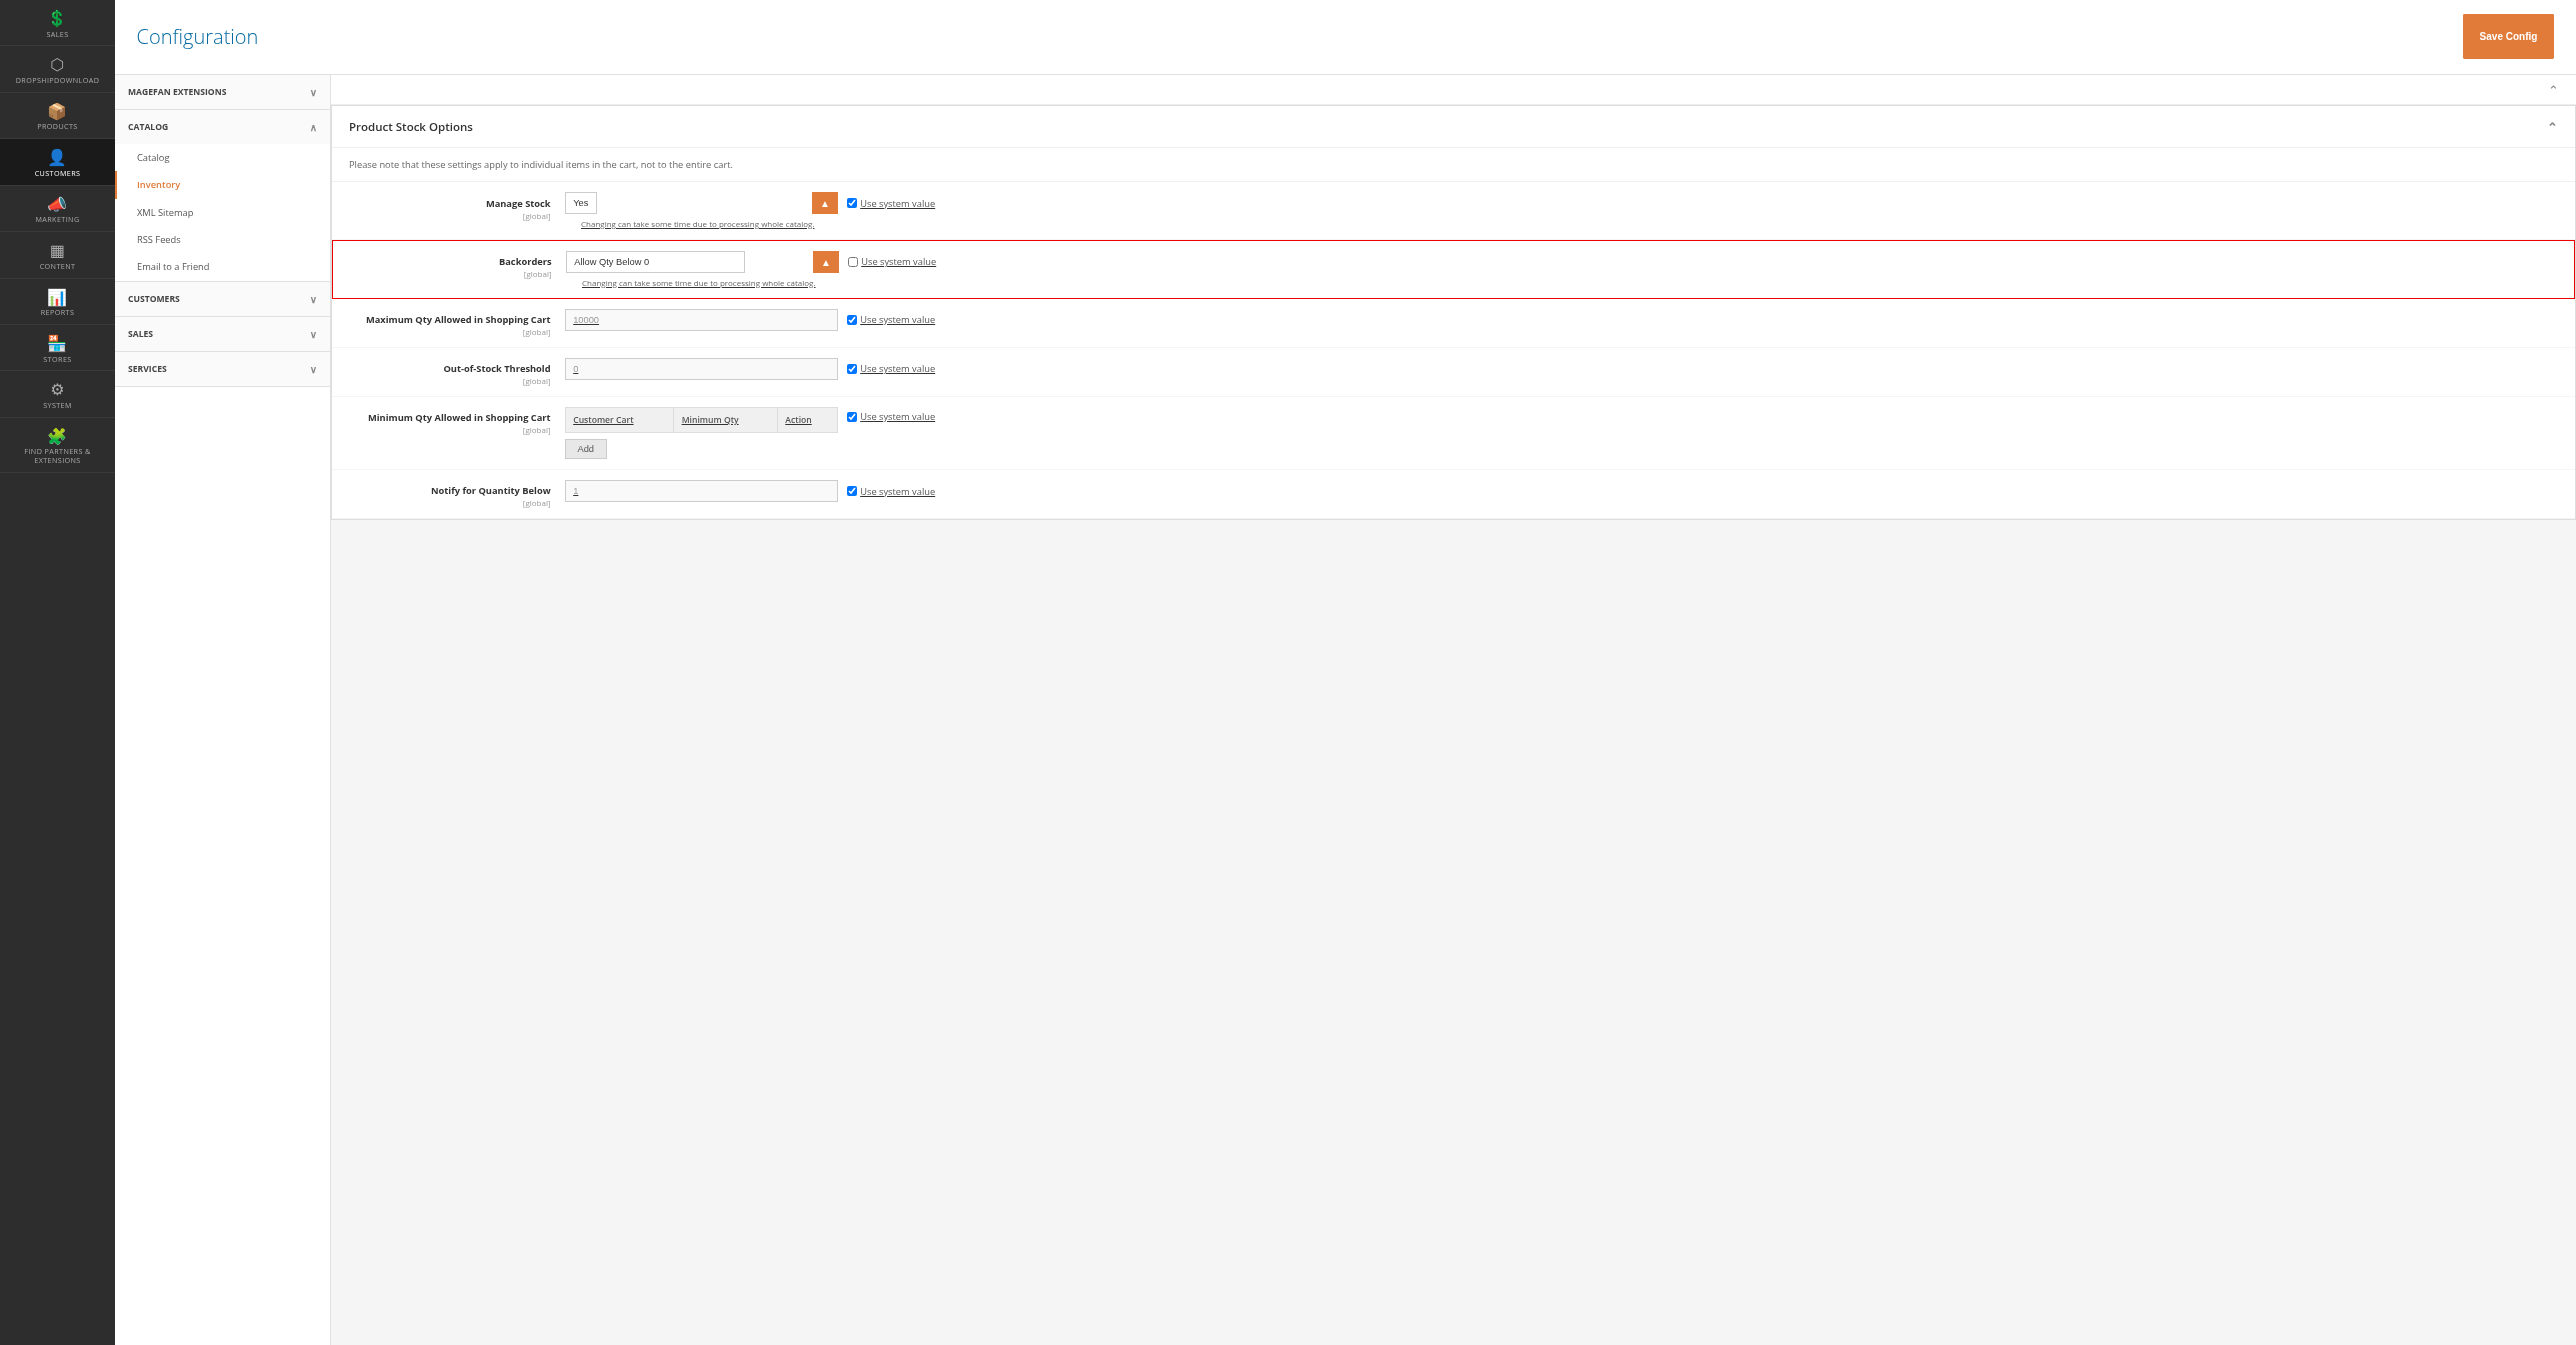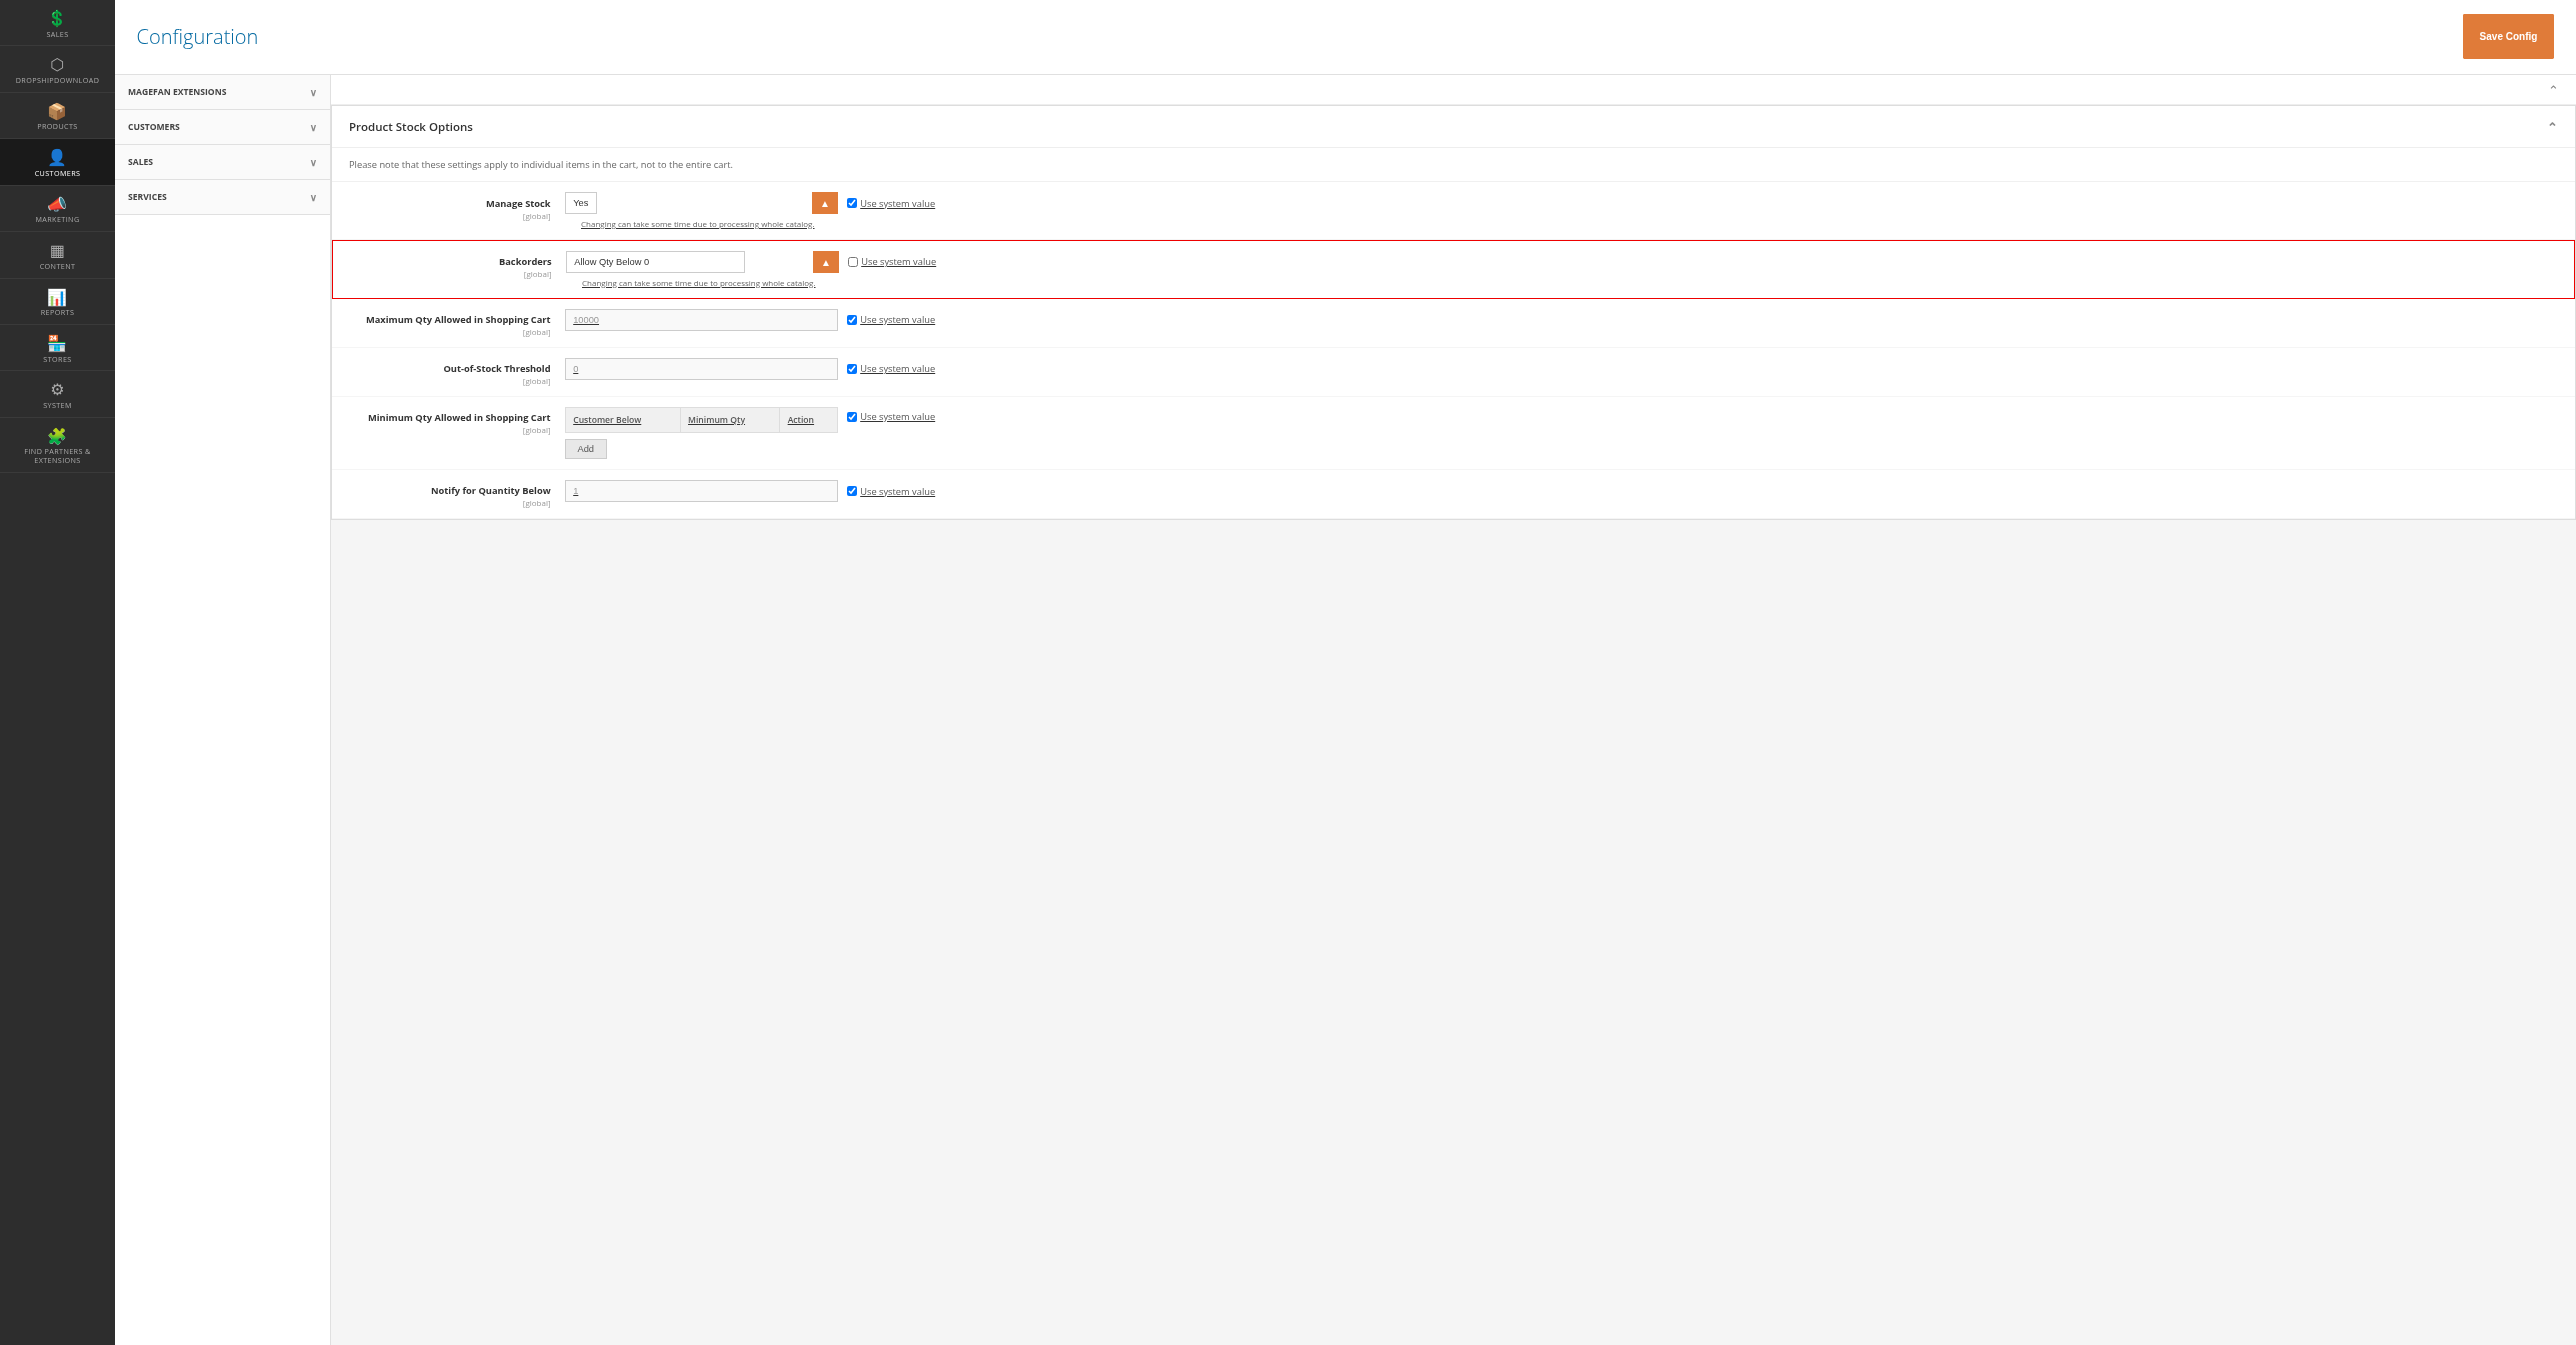--- a/index.html
+++ b/index.html
@@ -338,20 +338,33 @@
 
     <div class="content-area">
 
       <div class="config-sidebar">
 
       <div class="config-section">
             <div class="config-section-header">
     <span>MAGEFAN EXTENSIONS</span>
     <span class="chevron">∨</span>
   </div>
+          </div>
+          <div class="config-section">
+            <div class="config-section-header">
+    <span>CATALOG</span>
+    <span class="chevron">∧</span>
+  </div>
+            <div class="config-section-items open">
+              <div class="config-menu-item">Catalog</div>
+              <div class="config-menu-item active">Inventory</div>
+              <div class="config-menu-item">XML Sitemap</div>
+              <div class="config-menu-item">RSS Feeds</div>
+              <div class="config-menu-item">Email to a Friend</div>
+            </div>
           </div>
           <div class="config-section">
             <div class="config-section-header">
     <span>CUSTOMERS</span>
     <span class="chevron">∨</span>
   </div>
           </div>
           <div class="config-section">
             <div class="config-section-header">
     <span>SALES</span>
@@ -465,21 +478,21 @@
       <span class="form-label">Minimum Qty Allowed in Shopping Cart</span>
       <span class="form-label-sub">[global]</span>
     </div>
     <div class="form-control-col">
 
       <div class="form-control-row" style="align-items: flex-start;">
         <div style="flex:1; max-width:273px;">
           <table class="mini-table">
             <thead>
               <tr>
-                <th>Customer Below</th>
+                <th>Customer Cart</th>
                             <th>Minimum Qty</th>
                             <th>Action</th>
               </tr>
             </thead>
             <tbody></tbody>
           </table>
           <button class="btn-add">Add</button>
         </div>
         <label class="use-system-value" style="margin-top:2.9px;">
           <input type="checkbox" checked="" style="">

